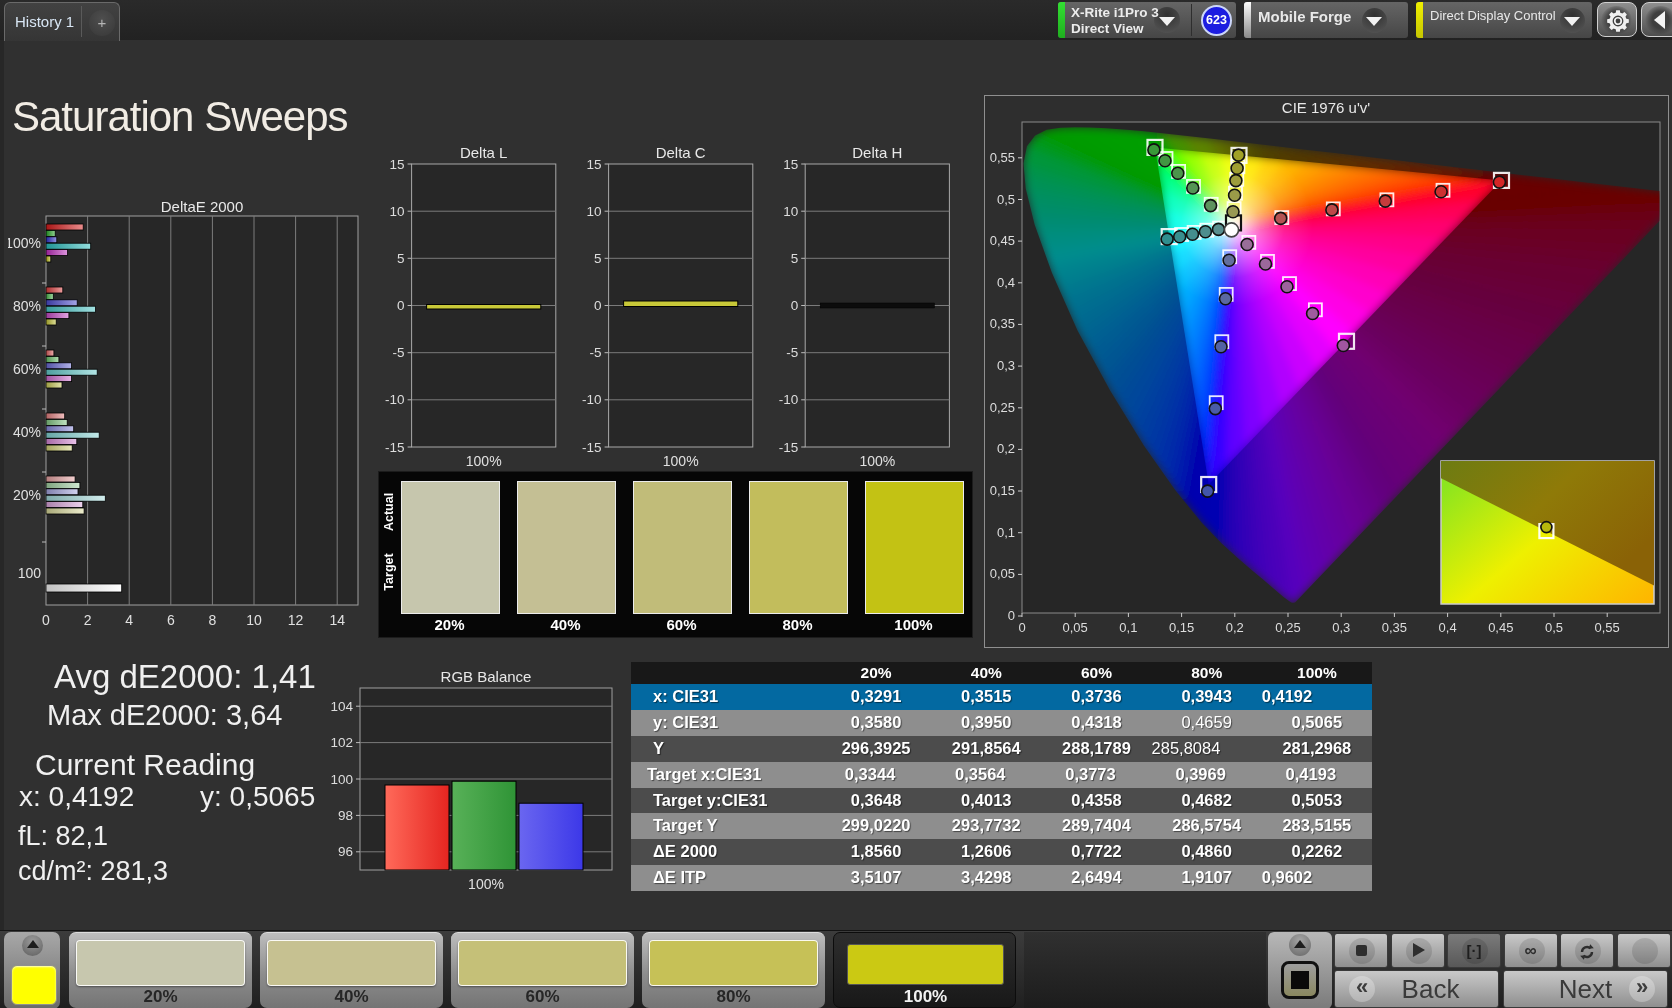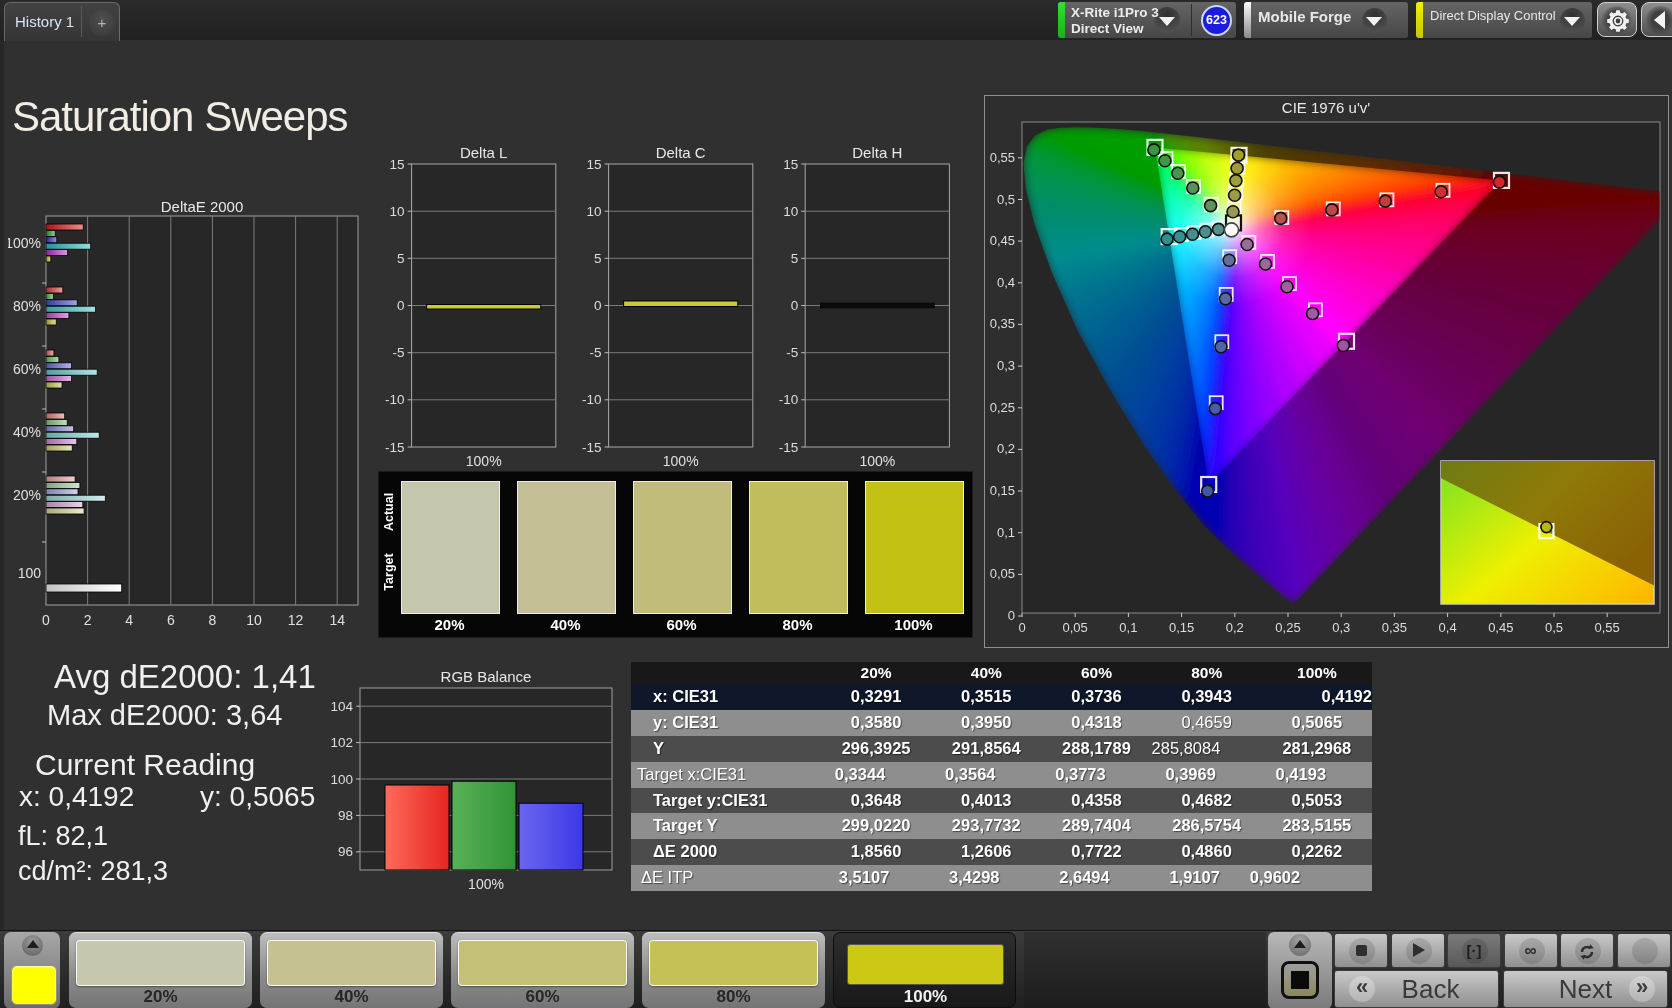--- a/index.html
+++ b/index.html
@@ -749,46 +749,46 @@
     </svg>
 <div style="position:absolute;left:631px;top:662px;width:741px;height:229px;font-family:'Liberation Sans',sans-serif">
       <div style="display:flex;height:22px;background:#181818;color:#fff;font-weight:bold;font-size:15.5px;line-height:22px">
         <div style="width:190px"></div>
         <div style="width:110.2px;text-align:center">20%</div>
         <div style="width:110.2px;text-align:center">40%</div>
         <div style="width:110.2px;text-align:center">60%</div>
         <div style="width:110.2px;text-align:center">80%</div>
         <div style="width:110.2px;text-align:center">100%</div>
       </div>
-      <div style="display:flex;height:25.9px;background:#0f172a;color:#fff;font-size:16.5px;line-height:25.9px;text-shadow:1px 1px 1px rgba(0,0,0,0.5)">
+      <div style="display:flex;height:25.9px;background:#0369a1;color:#fff;font-size:16.5px;line-height:25.9px;text-shadow:1px 1px 1px rgba(0,0,0,0.5)">
         <div style="width:168px;padding-left:22px;font-weight:bold;white-space:nowrap">x: CIE31</div>
         <div style="width:110.2px;text-align:center;font-weight:bold">0,3291</div>
         <div style="width:110.2px;text-align:center;font-weight:bold">0,3515</div>
         <div style="width:110.2px;text-align:center;font-weight:bold">0,3736</div>
         <div style="width:110.2px;text-align:center;font-weight:bold">0,3943</div>
-        <div style="width:110.2px;text-align:right;font-weight:bold">0,4192</div>
+        <div style="width:110.2px;text-align:left;font-weight:bold">0,4192</div>
       </div>
       <div style="display:flex;height:25.9px;background:#8e8e8e;color:#fff;font-size:16.5px;line-height:25.9px;text-shadow:1px 1px 1px rgba(0,0,0,0.5)">
         <div style="width:168px;padding-left:22px;font-weight:bold;white-space:nowrap">y: CIE31</div>
         <div style="width:110.2px;text-align:center;font-weight:bold">0,3580</div>
         <div style="width:110.2px;text-align:center;font-weight:bold">0,3950</div>
         <div style="width:110.2px;text-align:center;font-weight:bold">0,4318</div>
         <div style="width:110.2px;text-align:center;font-weight:normal">0,4659</div>
         <div style="width:110.2px;text-align:center;font-weight:bold">0,5065</div>
       </div>
       <div style="display:flex;height:25.9px;background:#4c4c4c;color:#fff;font-size:16.5px;line-height:25.9px;text-shadow:1px 1px 1px rgba(0,0,0,0.5)">
         <div style="width:168px;padding-left:22px;font-weight:bold;white-space:nowrap">Y</div>
         <div style="width:110.2px;text-align:center;font-weight:bold">296,3925</div>
         <div style="width:110.2px;text-align:center;font-weight:bold">291,8564</div>
         <div style="width:110.2px;text-align:center;font-weight:bold">288,1789</div>
         <div style="width:110.2px;text-align:left;font-weight:normal">285,8084</div>
         <div style="width:110.2px;text-align:center;font-weight:bold">281,2968</div>
       </div>
       <div style="display:flex;height:25.9px;background:#8e8e8e;color:#fff;font-size:16.5px;line-height:25.9px;text-shadow:1px 1px 1px rgba(0,0,0,0.5)">
-        <div style="width:168px;padding-left:6px;font-weight:normal;white-space:nowrap">Target x:CIE31</div>
+        <div style="width:168px;padding-left:16px;font-weight:bold;white-space:nowrap">Target x:CIE31</div>
         <div style="width:110.2px;text-align:center;font-weight:bold">0,3344</div>
         <div style="width:110.2px;text-align:center;font-weight:bold">0,3564</div>
         <div style="width:110.2px;text-align:center;font-weight:bold">0,3773</div>
         <div style="width:110.2px;text-align:center;font-weight:bold">0,3969</div>
         <div style="width:110.2px;text-align:center;font-weight:bold">0,4193</div>
       </div>
       <div style="display:flex;height:25.9px;background:#4c4c4c;color:#fff;font-size:16.5px;line-height:25.9px;text-shadow:1px 1px 1px rgba(0,0,0,0.5)">
         <div style="width:168px;padding-left:22px;font-weight:bold;white-space:nowrap">Target y:CIE31</div>
         <div style="width:110.2px;text-align:center;font-weight:bold">0,3648</div>
         <div style="width:110.2px;text-align:center;font-weight:bold">0,4013</div>
@@ -806,21 +806,21 @@
       </div>
       <div style="display:flex;height:25.9px;background:#4c4c4c;color:#fff;font-size:16.5px;line-height:25.9px;text-shadow:1px 1px 1px rgba(0,0,0,0.5)">
         <div style="width:168px;padding-left:22px;font-weight:bold;white-space:nowrap">ΔE 2000</div>
         <div style="width:110.2px;text-align:center;font-weight:bold">1,8560</div>
         <div style="width:110.2px;text-align:center;font-weight:bold">1,2606</div>
         <div style="width:110.2px;text-align:center;font-weight:bold">0,7722</div>
         <div style="width:110.2px;text-align:center;font-weight:bold">0,4860</div>
         <div style="width:110.2px;text-align:center;font-weight:bold">0,2262</div>
       </div>
       <div style="display:flex;height:25.9px;background:#8e8e8e;color:#fff;font-size:16.5px;line-height:25.9px;text-shadow:1px 1px 1px rgba(0,0,0,0.5)">
-        <div style="width:168px;padding-left:10px;font-weight:normal;white-space:nowrap">ΔE ITP</div>
+        <div style="width:168px;padding-left:22px;font-weight:bold;white-space:nowrap">ΔE ITP</div>
         <div style="width:110.2px;text-align:center;font-weight:bold">3,5107</div>
         <div style="width:110.2px;text-align:center;font-weight:bold">3,4298</div>
         <div style="width:110.2px;text-align:center;font-weight:bold">2,6494</div>
         <div style="width:110.2px;text-align:center;font-weight:bold">1,9107</div>
         <div style="width:110.2px;text-align:left;font-weight:bold">0,9602</div>
       </div>
     </div>
 <div style="position:absolute;left:0;top:930px;width:1672px;height:78px;background:linear-gradient(#3c3c3c,#1f1f1f);border-top:1px solid #141414">
       <div style="position:absolute;left:4px;top:1px;width:56px;height:77px;border-radius:7px;background:linear-gradient(#a8a8a8,#6a6a6a)">
         <div style="position:absolute;left:18px;top:3px;width:21px;height:21px;border-radius:50%;background:radial-gradient(circle at 50% 30%,#9a9a9a,#5f5f5f)"></div>

